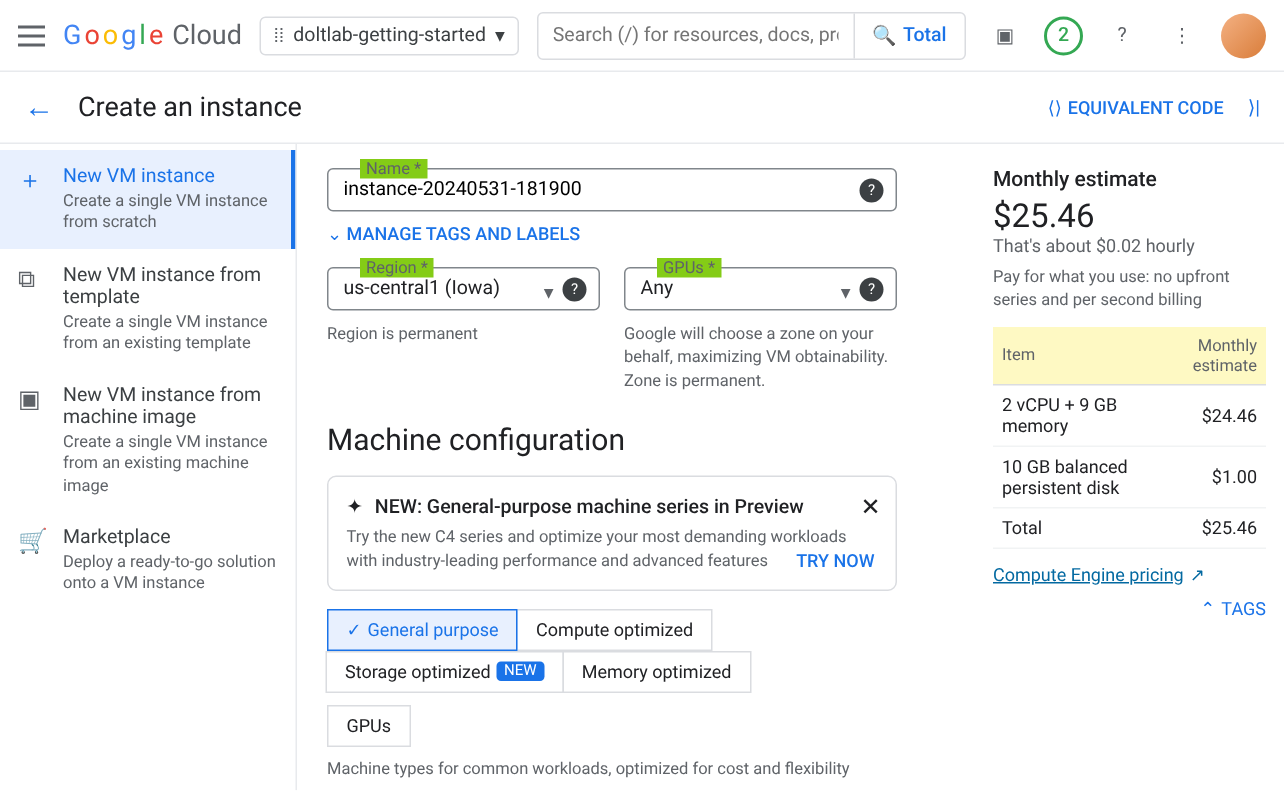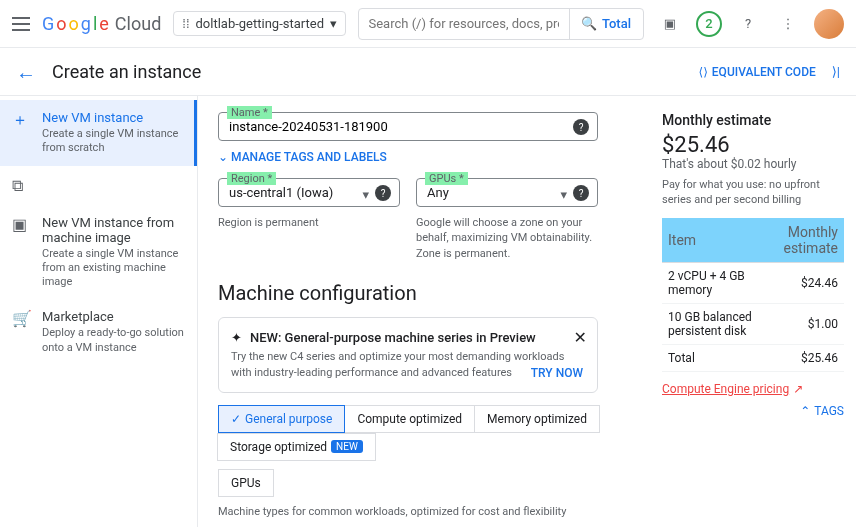--- a/index.html
+++ b/index.html
@@ -40,21 +40,21 @@
 .sitem .stitle{font-size:13px;color:#3c4043;margin-bottom:2px}
 .sitem.active .stitle{color:#1a73e8;font-weight:400}
 .sitem .sdesc{font-size:11px;color:#5f6368;line-height:1.3}
 
 .content{flex:1;overflow-y:auto;padding:16px 20px}
 .content::-webkit-scrollbar{width:10px}
 .content::-webkit-scrollbar-thumb{background:#dadce0;border-radius:5px}
 
 
 .field{position:relative;border:1px solid #80868b;border-radius:4px;padding:6px 10px;margin-bottom:8px}
-.field label{position:absolute;top:-7px;left:8px;background:#86efac;padding:0 4px;font-size:11px;color:#5f6368}
+.field label{position:absolute;top:-7px;left:21px;background:#84cc16;padding:0 4px;font-size:11px;color:#5f6368}
 .field input,.field .val{border:none;outline:none;width:100%;font-size:13px;background:transparent}
 .field .help{position:absolute;right:8px;top:6px;width:16px;height:16px;background:#3c4043;color:#fff;border-radius:50%;font-size:10px;display:flex;align-items:center;justify-content:center;cursor:pointer}
 .field .chev{position:absolute;right:30px;top:8px;color:#5f6368}
 
 .link{color:#1a73e8;font-size:12px;cursor:pointer;font-weight:500}
 .hint{font-size:11px;color:#5f6368;margin-top:0;line-height:1.4}
 
 .row2{display:flex;gap:16px}
 .row2>div{flex:1}
 
@@ -81,24 +81,24 @@
 th{text-align:left;font-weight:400;color:#5f6368;padding:8px 6px;border-bottom:1px solid #dadce0}
 td{padding:10px 6px;border-bottom:1px solid #f1f3f4}
 
 
 .est{width:210px;padding:16px 12px 16px 16px;border-left:0}
 .est h3{font-size:14px;font-weight:500;margin-bottom:4px}
 .est .price{font-size:22px;font-weight:400}
 .est .hourly{font-size:12px;color:#5f6368;margin-bottom:6px}
 .est .note{font-size:11px;color:#5f6368;line-height:1.4;margin-bottom:10px}
 .etbl{width:100%;font-size:12px}
-.etbl th{background:#7dd3fc;padding:6px;font-size:14px}
+.etbl th{background:#fef9c3;padding:6px;font-size:11px}
 .etbl th:last-child,.etbl td:last-child{text-align:right}
 .etbl td{padding:6px;border-bottom:1px solid #f1f3f4}
-.est .plink{color:#ef4444;font-size:12px;cursor:pointer;display:inline-flex;align-items:center;gap:4px;margin-top:10px}
+.est .plink{color:#0369a1;font-size:12px;cursor:pointer;display:inline-flex;align-items:center;gap:4px;margin-top:10px}
 .est .less{color:#1a73e8;font-size:12px;cursor:pointer;margin-top:8px;display:flex;align-items:center;gap:4px;justify-content:flex-end}
 </style>
 </head>
 <body>
 
 <div class="topbar">
   <div class="hamburger">
       <span></span>
       <span></span>
       <span></span>
@@ -146,20 +146,24 @@
   <div class="side">
     <div class="sitem active">
       <div class="sicon">＋</div>
       <div class="stxt">
         <div class="stitle">New VM instance</div>
         <div class="sdesc">Create a single VM instance from scratch</div>
       </div>
     </div>
     <div class="sitem">
       <div class="sicon">⧉</div>
+      <div class="stxt">
+        <div class="stitle">New VM instance from template</div>
+        <div class="sdesc">Create a single VM instance from an existing template</div>
+      </div>
     </div>
     <div class="sitem">
       <div class="sicon">▣</div>
       <div class="stxt">
         <div class="stitle">New VM instance from machine image</div>
         <div class="sdesc">Create a single VM instance from an existing machine image</div>
       </div>
     </div>
     <div class="sitem">
       <div class="sicon">🛒</div>
@@ -216,25 +220,25 @@
       <div class="pdesc">Try the new C4 series and optimize your most demanding workloads with industry-leading performance and advanced features</div>
       <span class="try">TRY NOW</span>
     </div>
 
     <div class="tabs">
       <div class="tab active">
         <span>✓</span>
         <span>General purpose</span>
       </div>
       <div class="tab">Compute optimized</div>
-      <div class="tab">Memory optimized</div>
       <div class="tab">
         <span>Storage optimized</span>
         <span class="new">NEW</span>
       </div>
+      <div class="tab">Memory optimized</div>
     </div>
     <div class="tabs">
       <div class="tab">GPUs</div>
     </div>
 
     <div class="tabdesc">Machine types for common workloads, optimized for cost and flexibility</div>
 
   </div>
 
   <div class="est">
@@ -244,21 +248,21 @@
     <div class="note">Pay for what you use: no upfront series and per second billing</div>
     <table class="etbl">
       <thead>
           <tr>
         <th>Item</th>
         <th>Monthly estimate</th>
       </tr>
         </thead>
       <tbody id="erows">
           <tr>
-            <td>2 vCPU + 4 GB memory</td>
+            <td>2 vCPU + 9 GB memory</td>
             <td>$24.46</td>
           </tr>
           <tr>
             <td>10 GB balanced persistent disk</td>
             <td>$1.00</td>
           </tr>
           <tr>
             <td>Total</td>
             <td>$25.46</td>
           </tr>

